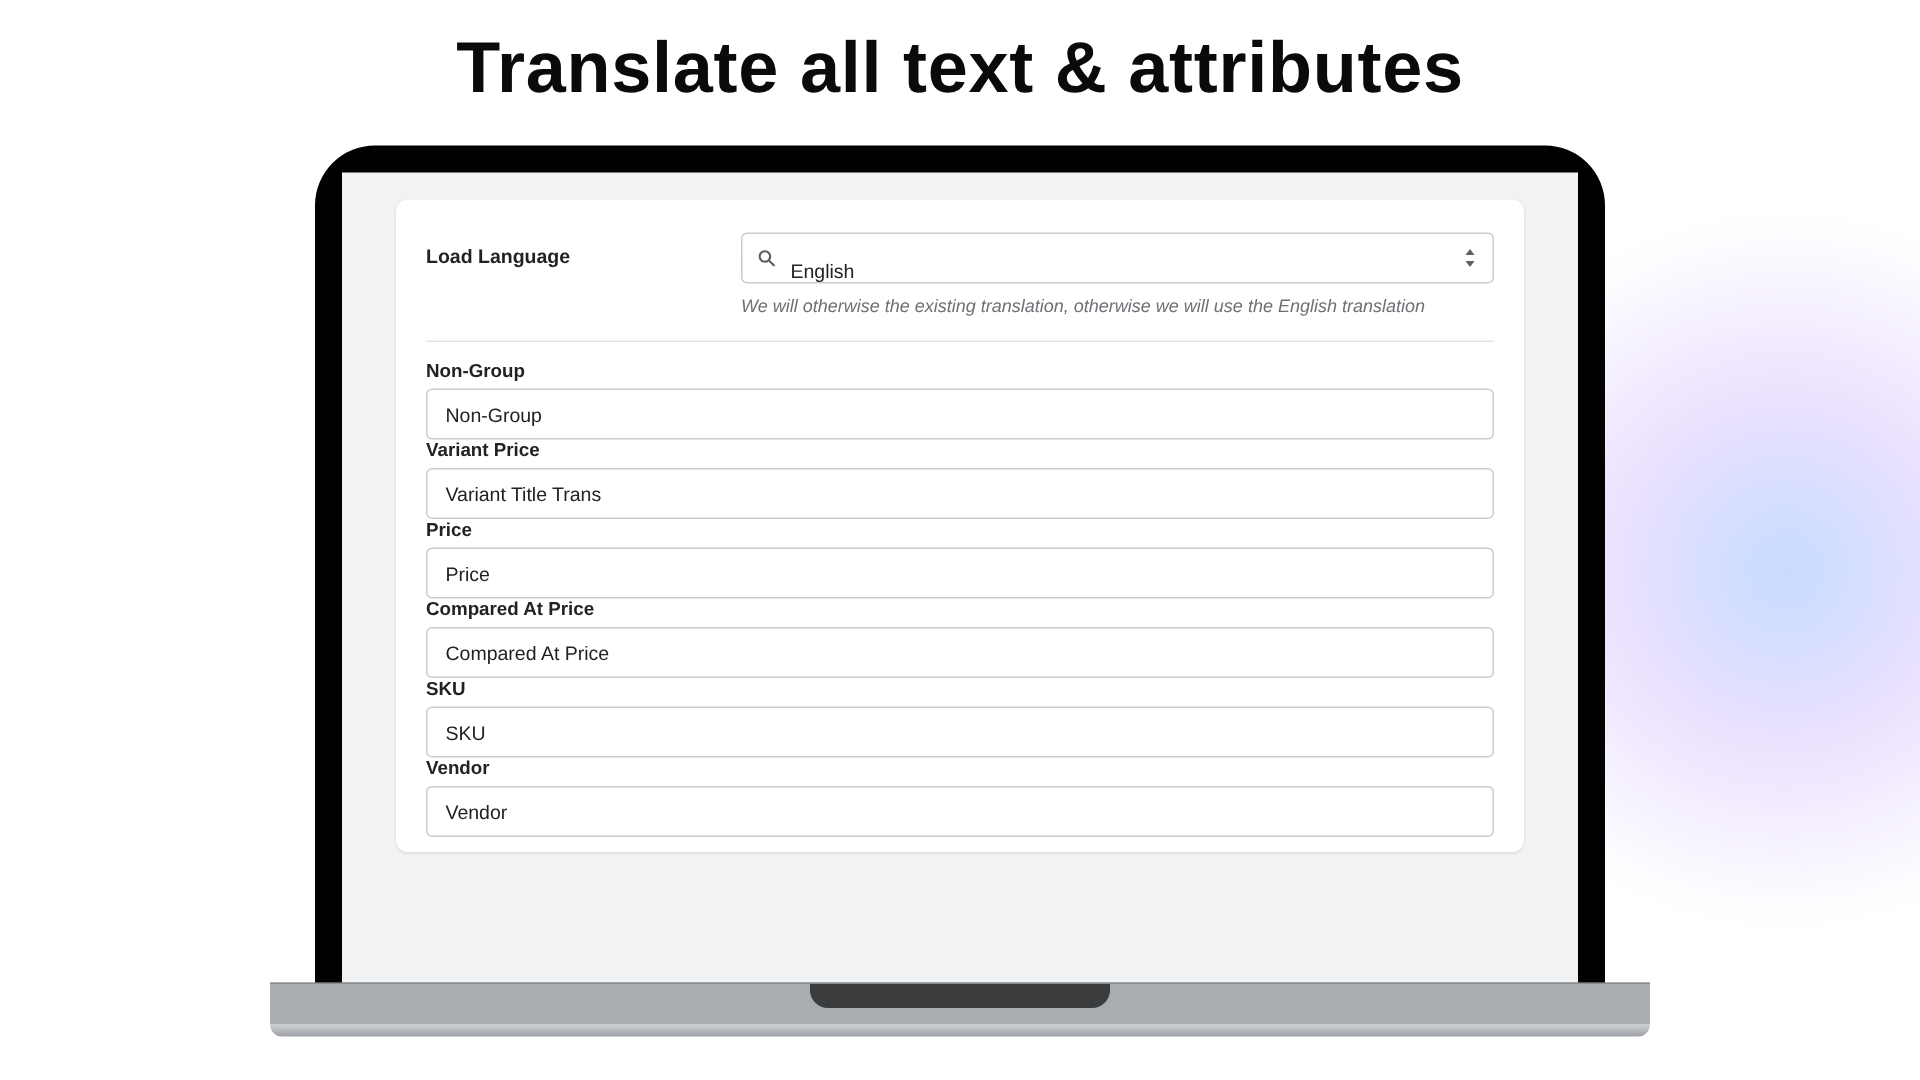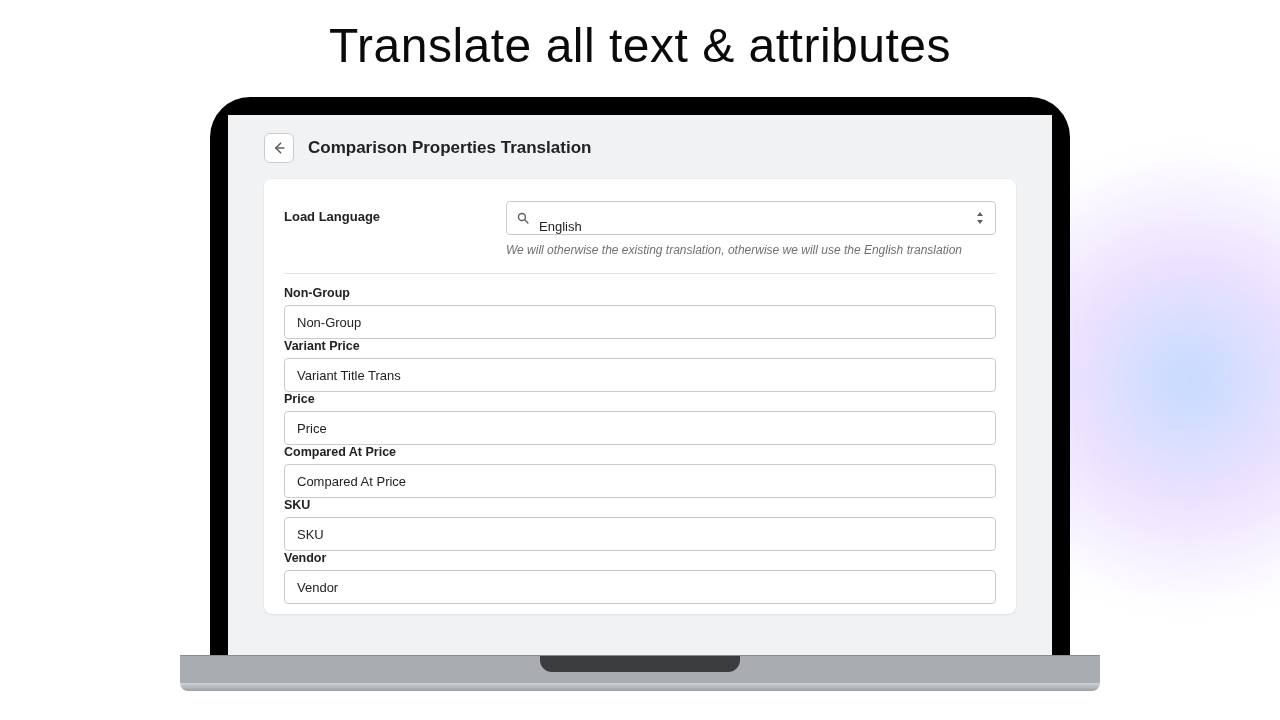--- a/index.html
+++ b/index.html
@@ -20,21 +20,21 @@
       filter: blur(10px);
       z-index: 0;
     }
     .page-title {
       position: absolute;
       top: 18px;
       left: 0;
       width: 100%;
       text-align: center;
       font-size: 48px;
-      font-weight: 400;
+      font-weight: 700;
       color: #0a0a0a;
       letter-spacing: 0.5px;
       z-index: 2;
     }
     
     .laptop {
       position: absolute;
       left: 210px;
       top: 97px;
       width: 860px;
@@ -82,21 +82,21 @@
     }
     .card {
       background: #fff;
       border-radius: 8px;
       box-shadow: 0 1px 2px rgba(0,0,0,0.06), 0 0 0 1px rgba(0,0,0,0.02);
       padding: 22px 20px 10px 20px;
     }
     .lang-row {
       display: flex;
       align-items: flex-start;
-      gap: 32px;
+      gap: 20px;
       padding-bottom: 16px;
       border-bottom: 1px solid #e4e5e7;
       margin-bottom: 12px;
     }
     .lang-label {
       width: 190px;
       font-size: 13px;
       font-weight: 600;
       color: #202223;
       padding-top: 8px;
@@ -201,29 +201,20 @@
 
 <div class="glow"></div>
 
 <h1 class="page-title">Translate all text &amp; attributes</h1>
 
 <div class="laptop">
   <div class="bezel">
     <div class="screen">
       <div class="screen-inner">
 
-        <div class="header-row">
-          <button class="back-btn">
-            <svg viewBox="0 0 20 20" fill="none" stroke="#5c5f62" stroke-width="2" stroke-linecap="round" stroke-linejoin="round">
-              <polyline points="12 4 6 10 12 16"></polyline>
-              <line x1="6" y1="10" x2="16" y2="10"></line>
-            </svg>
-          </button>
-          <div class="header-title">Comparison Properties Translation</div>
-        </div>
 
         <div class="card">
 
           <div class="lang-row">
             <div class="lang-label">Load Language</div>
             <div class="lang-right">
               <div class="select-wrap">
                 <svg class="search-ico" viewBox="0 0 20 20" fill="none" stroke="#5c5f62" stroke-width="2">
                   <circle cx="8.5" cy="8.5" r="5"></circle>
                   <line x1="13" y1="13" x2="17" y2="17" stroke-linecap="round"></line>

